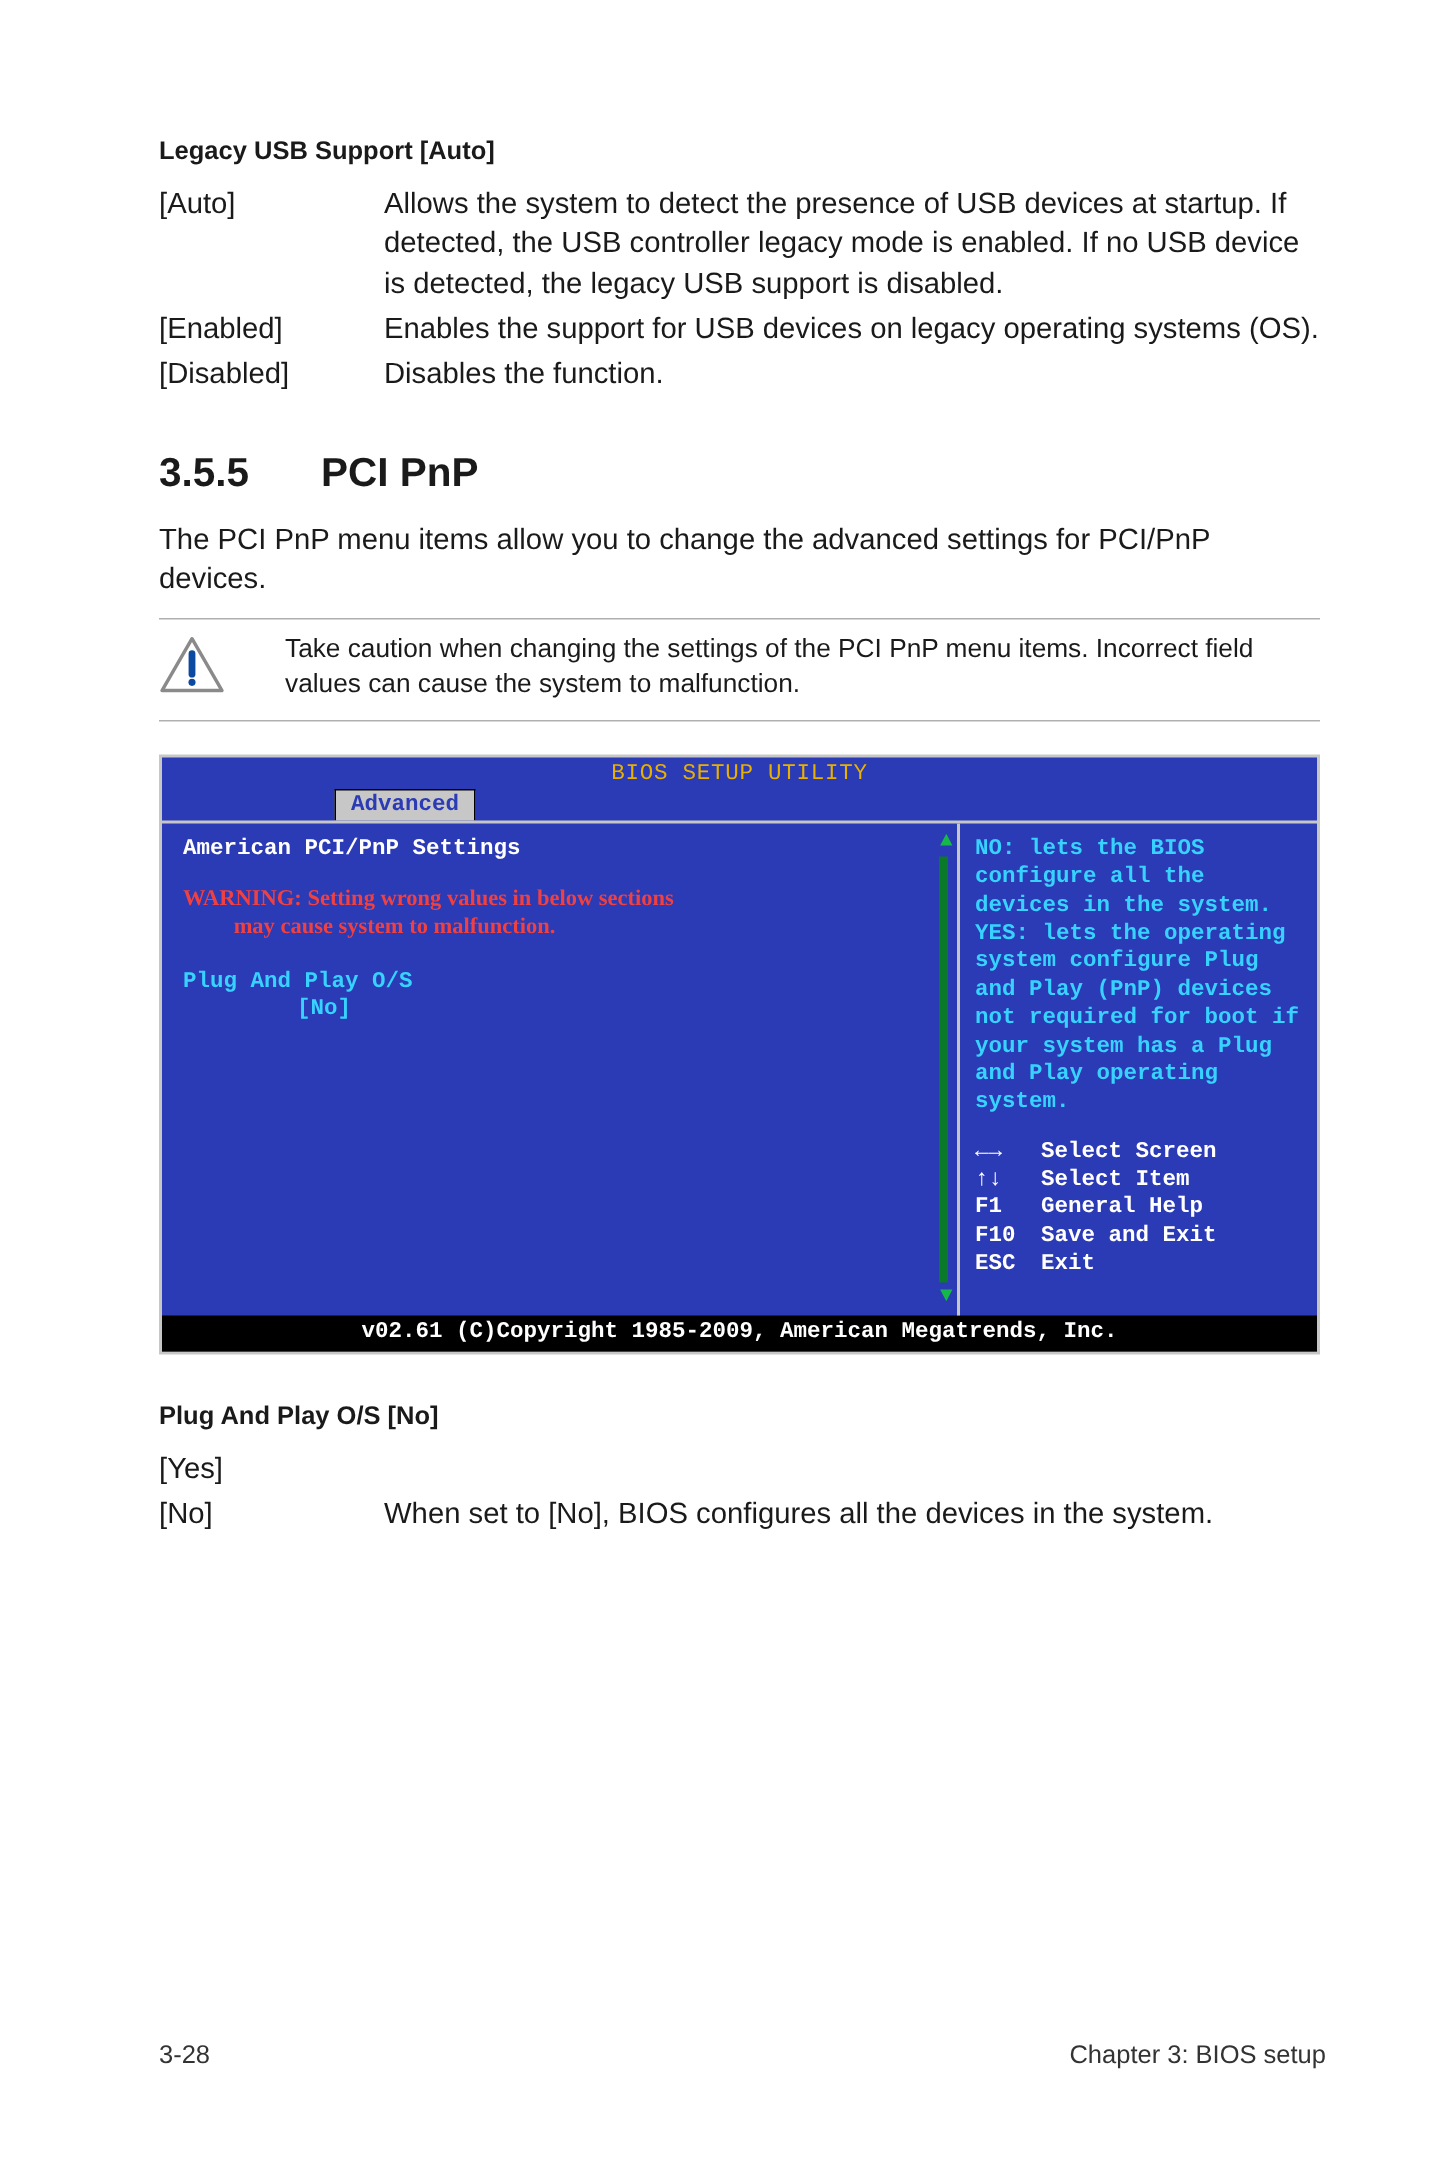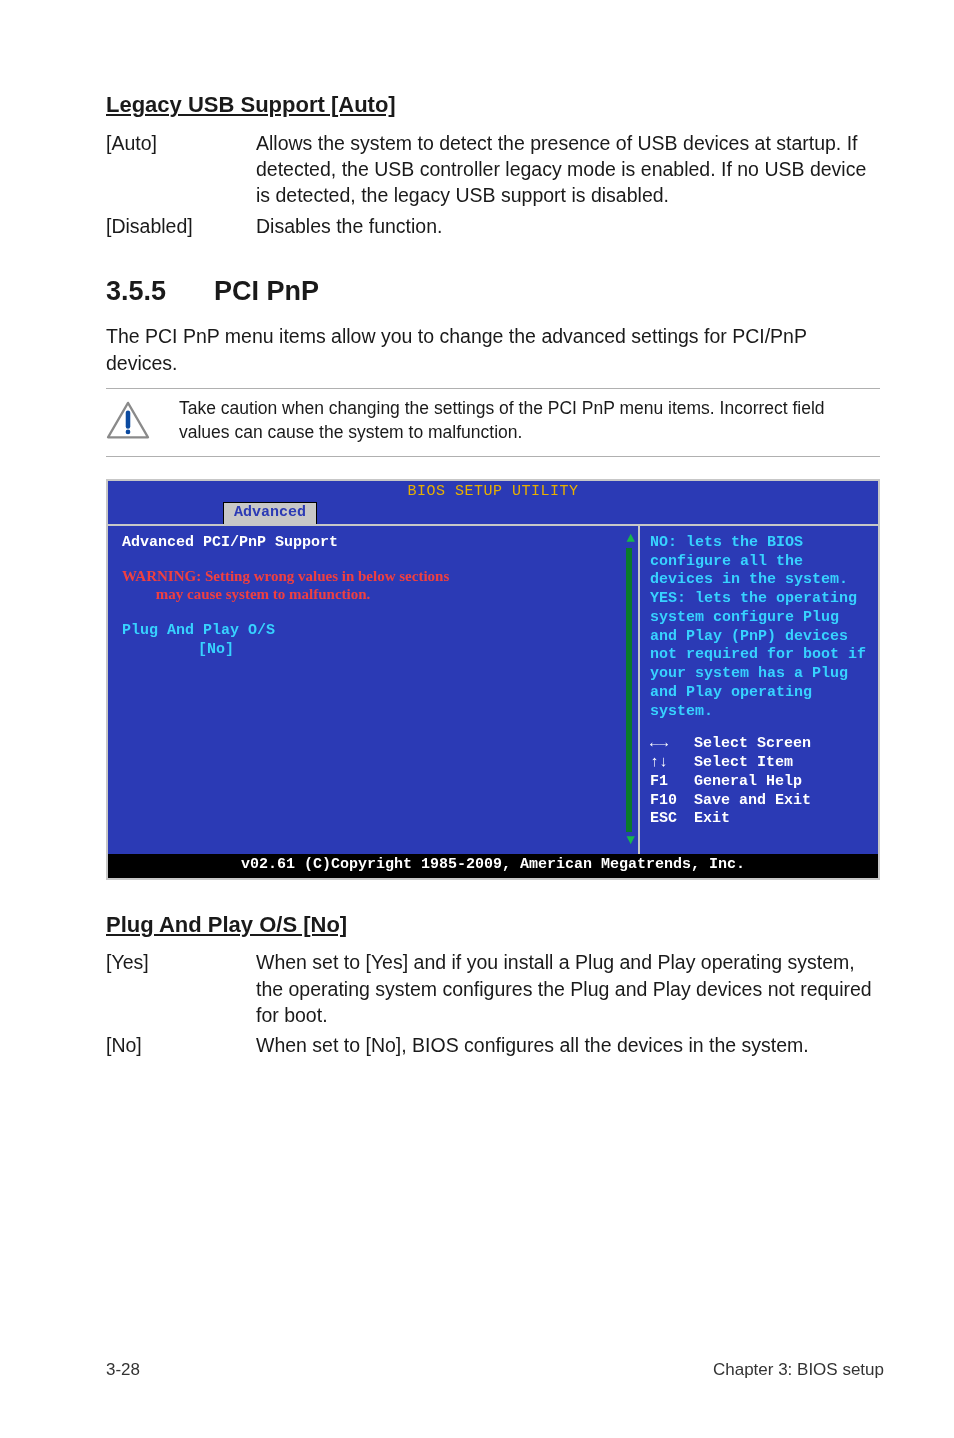--- a/index.html
+++ b/index.html
@@ -8,39 +8,38 @@
     font-family: Arial, Helvetica, sans-serif;
     color: #1a1a1a;
     background: #fff;
     padding: 90px 74px 50px 106px;
     font-size: 19.5px;
     line-height: 1.35;
     position: relative;
   }
   h3.subhead {
     font-weight: bold;
-    font-size: 22px;
+    font-size: 17px;
     margin-bottom: 10px;
-    text-decoration: underline;
   }
   .def-list { margin-bottom: 34px; }
   .def-row { display: flex; margin-bottom: 4px; }
   .def-term { width: 150px; flex-shrink: 0; }
   .def-desc { flex: 1; }
   h2.section {
     font-weight: bold;
     font-size: 27px;
     margin-bottom: 14px;
     margin-top: 22px;
   }
   .section-num { display: inline-block; width: 108px; }
   .para { margin-bottom: 12px; }
   .hr-light { border: 0; border-top: 1px solid #b0b0b0; margin: 8px 0; }
 
-  .note-block { display: flex; align-items: center; gap: 29px; margin-bottom: 12px; }
+  .note-block { display: flex; align-items: center; gap: 40px; margin-bottom: 12px; }
   .note-icon svg { width: 44px; height: 40px; display: block; }
   .note-text { flex: 1; font-size: 17.5px; line-height: 1.35; }
 
   
   .bios-wrap {
     width: 100%;
     background: #c7c7c7;
     padding: 2px;
     margin: 22px 0 30px 0;
     font-family: "Courier New", monospace;
@@ -142,20 +141,24 @@
   }
 </style>
 </head>
 <body>
 
 <h3 class="subhead">Legacy USB Support [Auto]</h3>
 <div class="def-list">
   <div class="def-row">
     <div class="def-term">[Auto]</div>
     <div class="def-desc">Allows the system to detect the presence of USB devices at startup. If detected, the USB controller legacy mode is enabled. If no USB device is detected, the legacy USB support is disabled.</div>
+  </div>
+  <div class="def-row">
+    <div class="def-term">[Enabled]</div>
+    <div class="def-desc">Enables the support for USB devices on legacy operating systems (OS).</div>
   </div>
   <div class="def-row">
     <div class="def-term">[Disabled]</div>
     <div class="def-desc">Disables the function.</div>
   </div>
 </div>
 
 <h2 class="section">
   <span class="section-num">3.5.5</span><span>PCI PnP</span>
 </h2>
@@ -181,21 +184,21 @@
     <div class="bios-titlebar">
       <span class="bios-title">BIOS SETUP UTILITY</span>
       <div class="bios-tabs">
         <span class="bios-tab">Advanced</span>
       </div>
     </div>
     <div class="bios-body">
       <div class="bios-left">
         <div class="scroll-arrow-up">▲</div>
         <div class="scroll-track"></div>
-        <div class="heading">Advanced PCI/PnP Support</div>
+        <div class="heading">American PCI/PnP Settings</div>
         <div class="warn-line">WARNING: Setting wrong values in below sections</div>
         <div class="warn-line" style="margin-top:-18px; white-space:pre;">         may cause system to malfunction.</div>
         <div class="setting-row" style="margin-top:4px;">
           <span class="setting-plain">Plug And Play O/S</span>
           <span class="setting-val">[No]</span>
         </div>
         <div class="scroll-arrow-down">▼</div>
       </div>
       <div class="bios-right">
         <div class="help-text" style="white-space:pre-line;">NO: lets the BIOS configure all the devices in the system.
@@ -225,21 +228,20 @@
       </div>
     </div>
     <div class="bios-footer">v02.61 (C)Copyright 1985-2009, American Megatrends, Inc.</div>
   </div>
 </div>
 
 <h3 class="subhead">Plug And Play O/S [No]</h3>
 <div class="def-list">
   <div class="def-row">
     <div class="def-term">[Yes]</div>
-    <div class="def-desc">When set to [Yes] and if you install a Plug and Play operating system, the operating system configures the Plug and Play devices not required for boot.</div>
   </div>
   <div class="def-row">
     <div class="def-term">[No]</div>
     <div class="def-desc">When set to [No], BIOS configures all the devices in the system.</div>
   </div>
 </div>
 
 <div class="page-footer">
   <span>3-28</span>
   <span>Chapter 3: BIOS setup</span>

